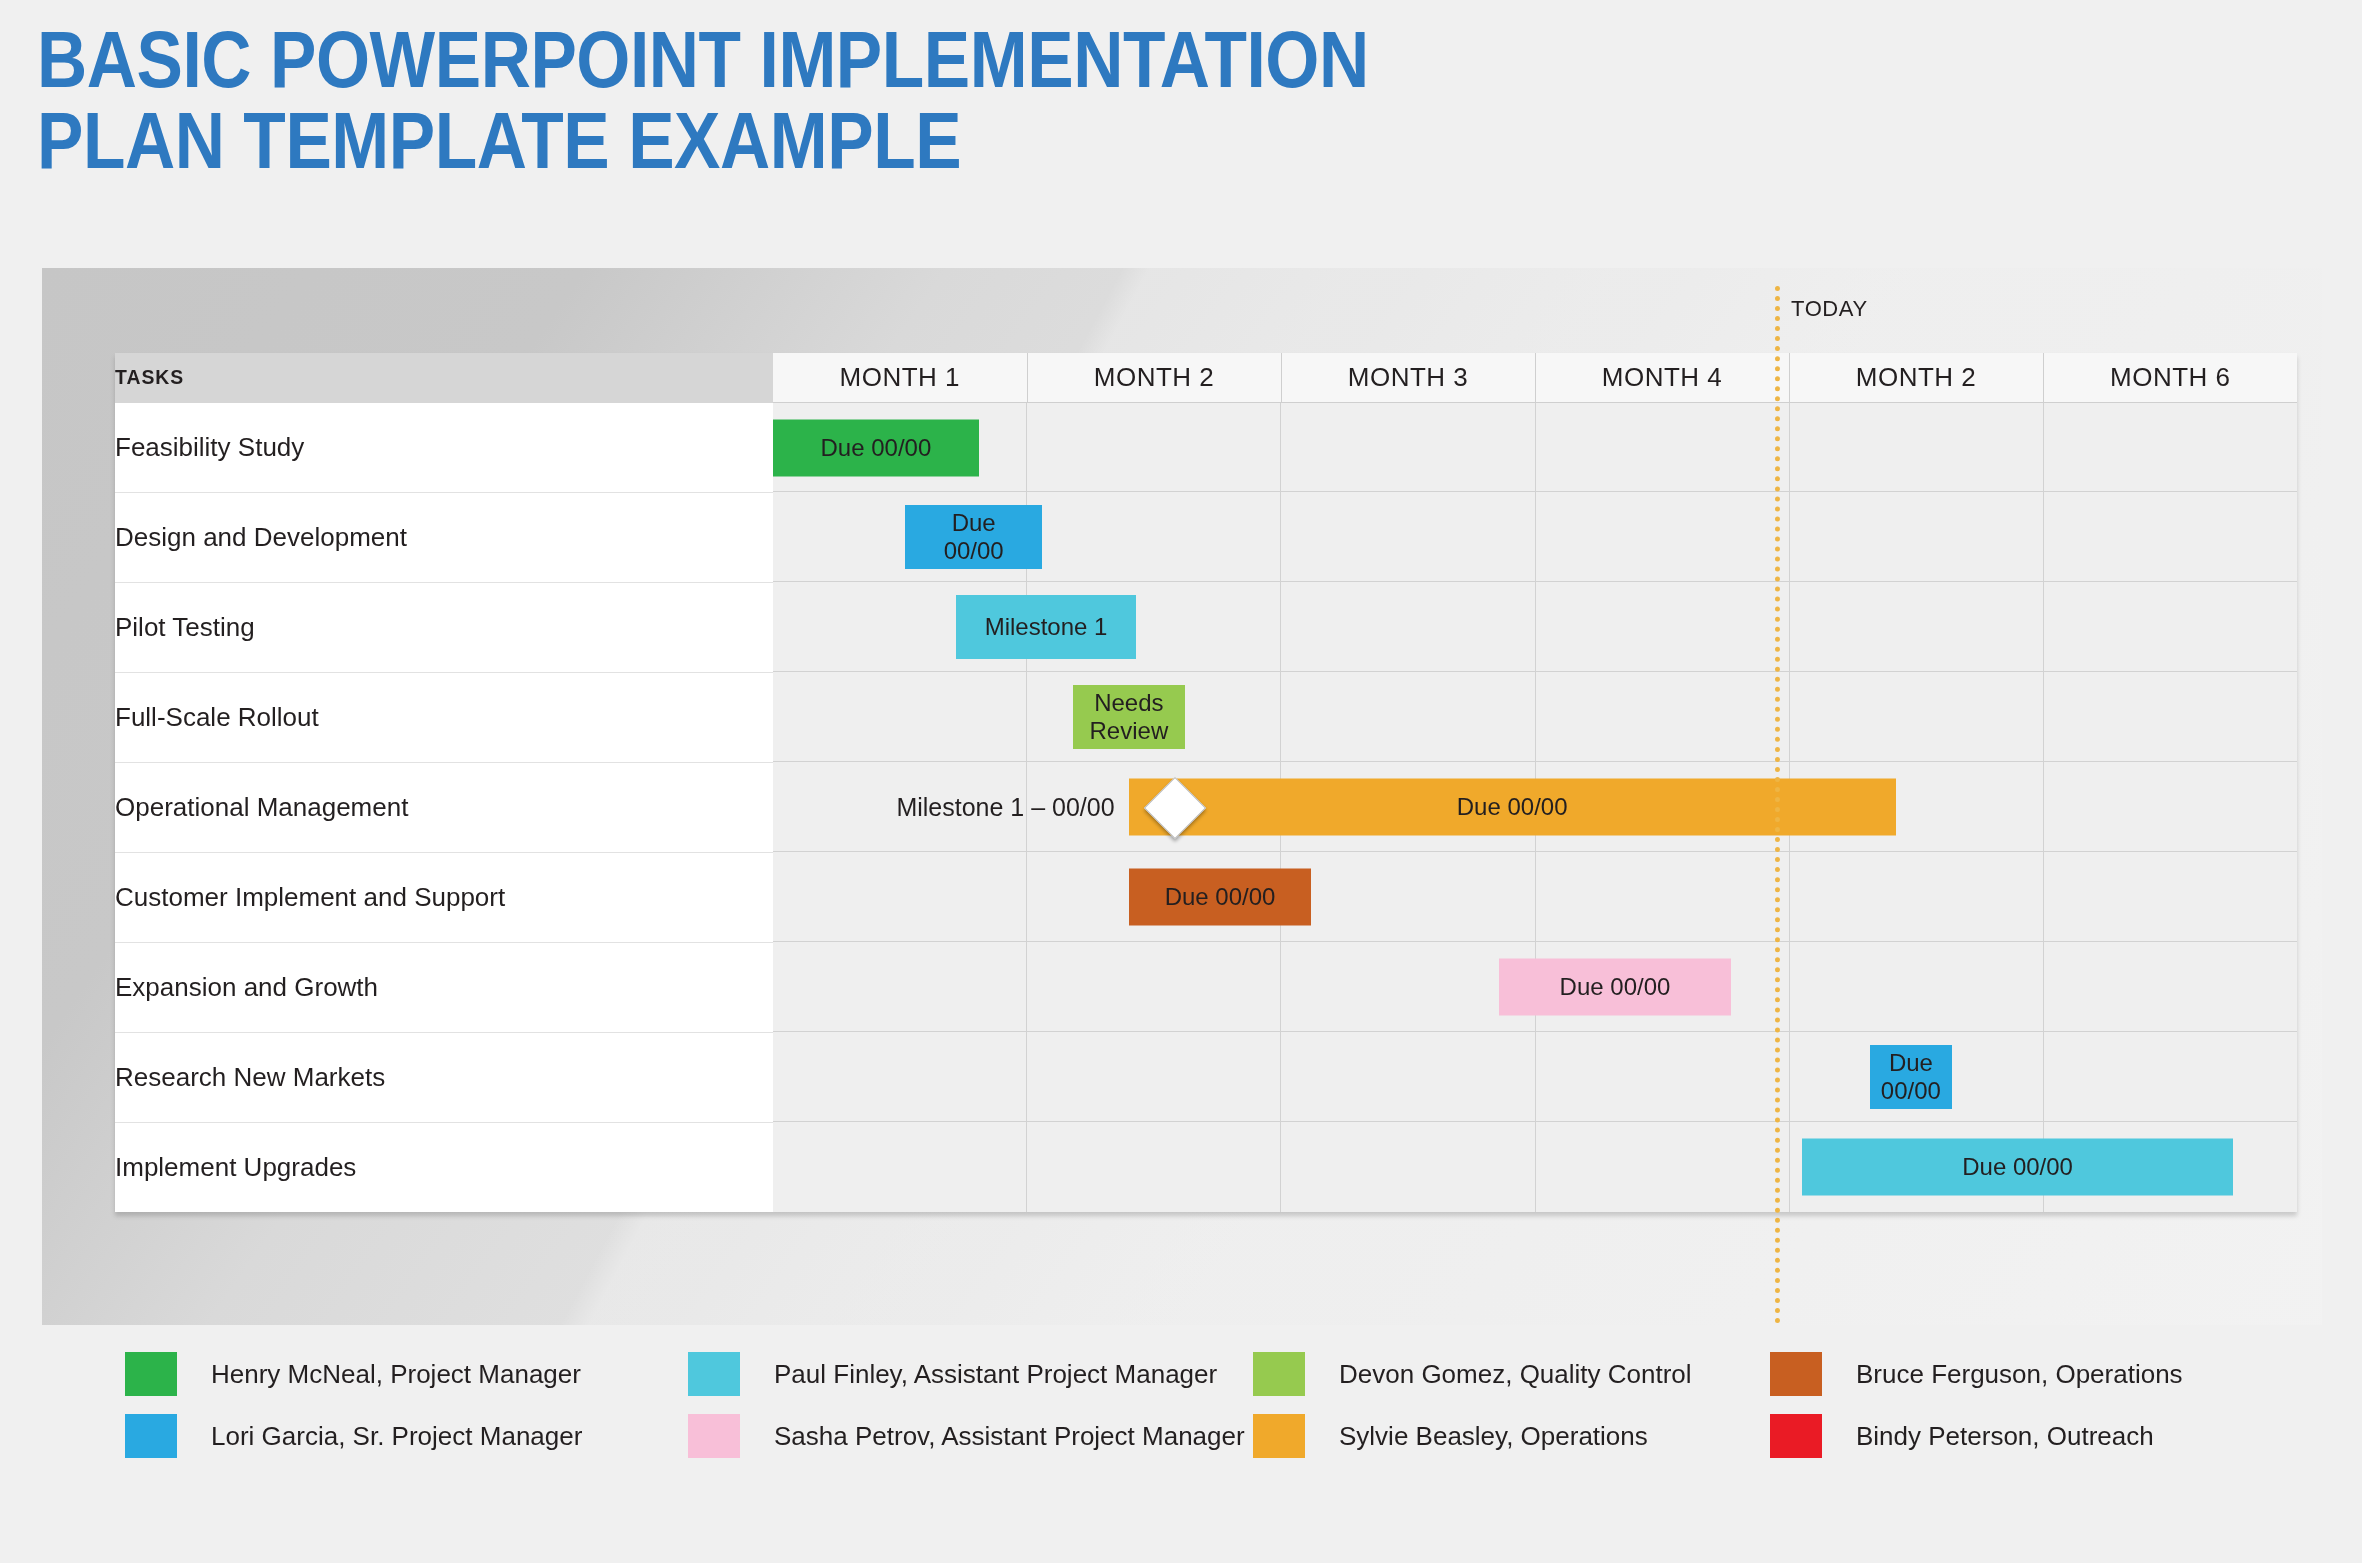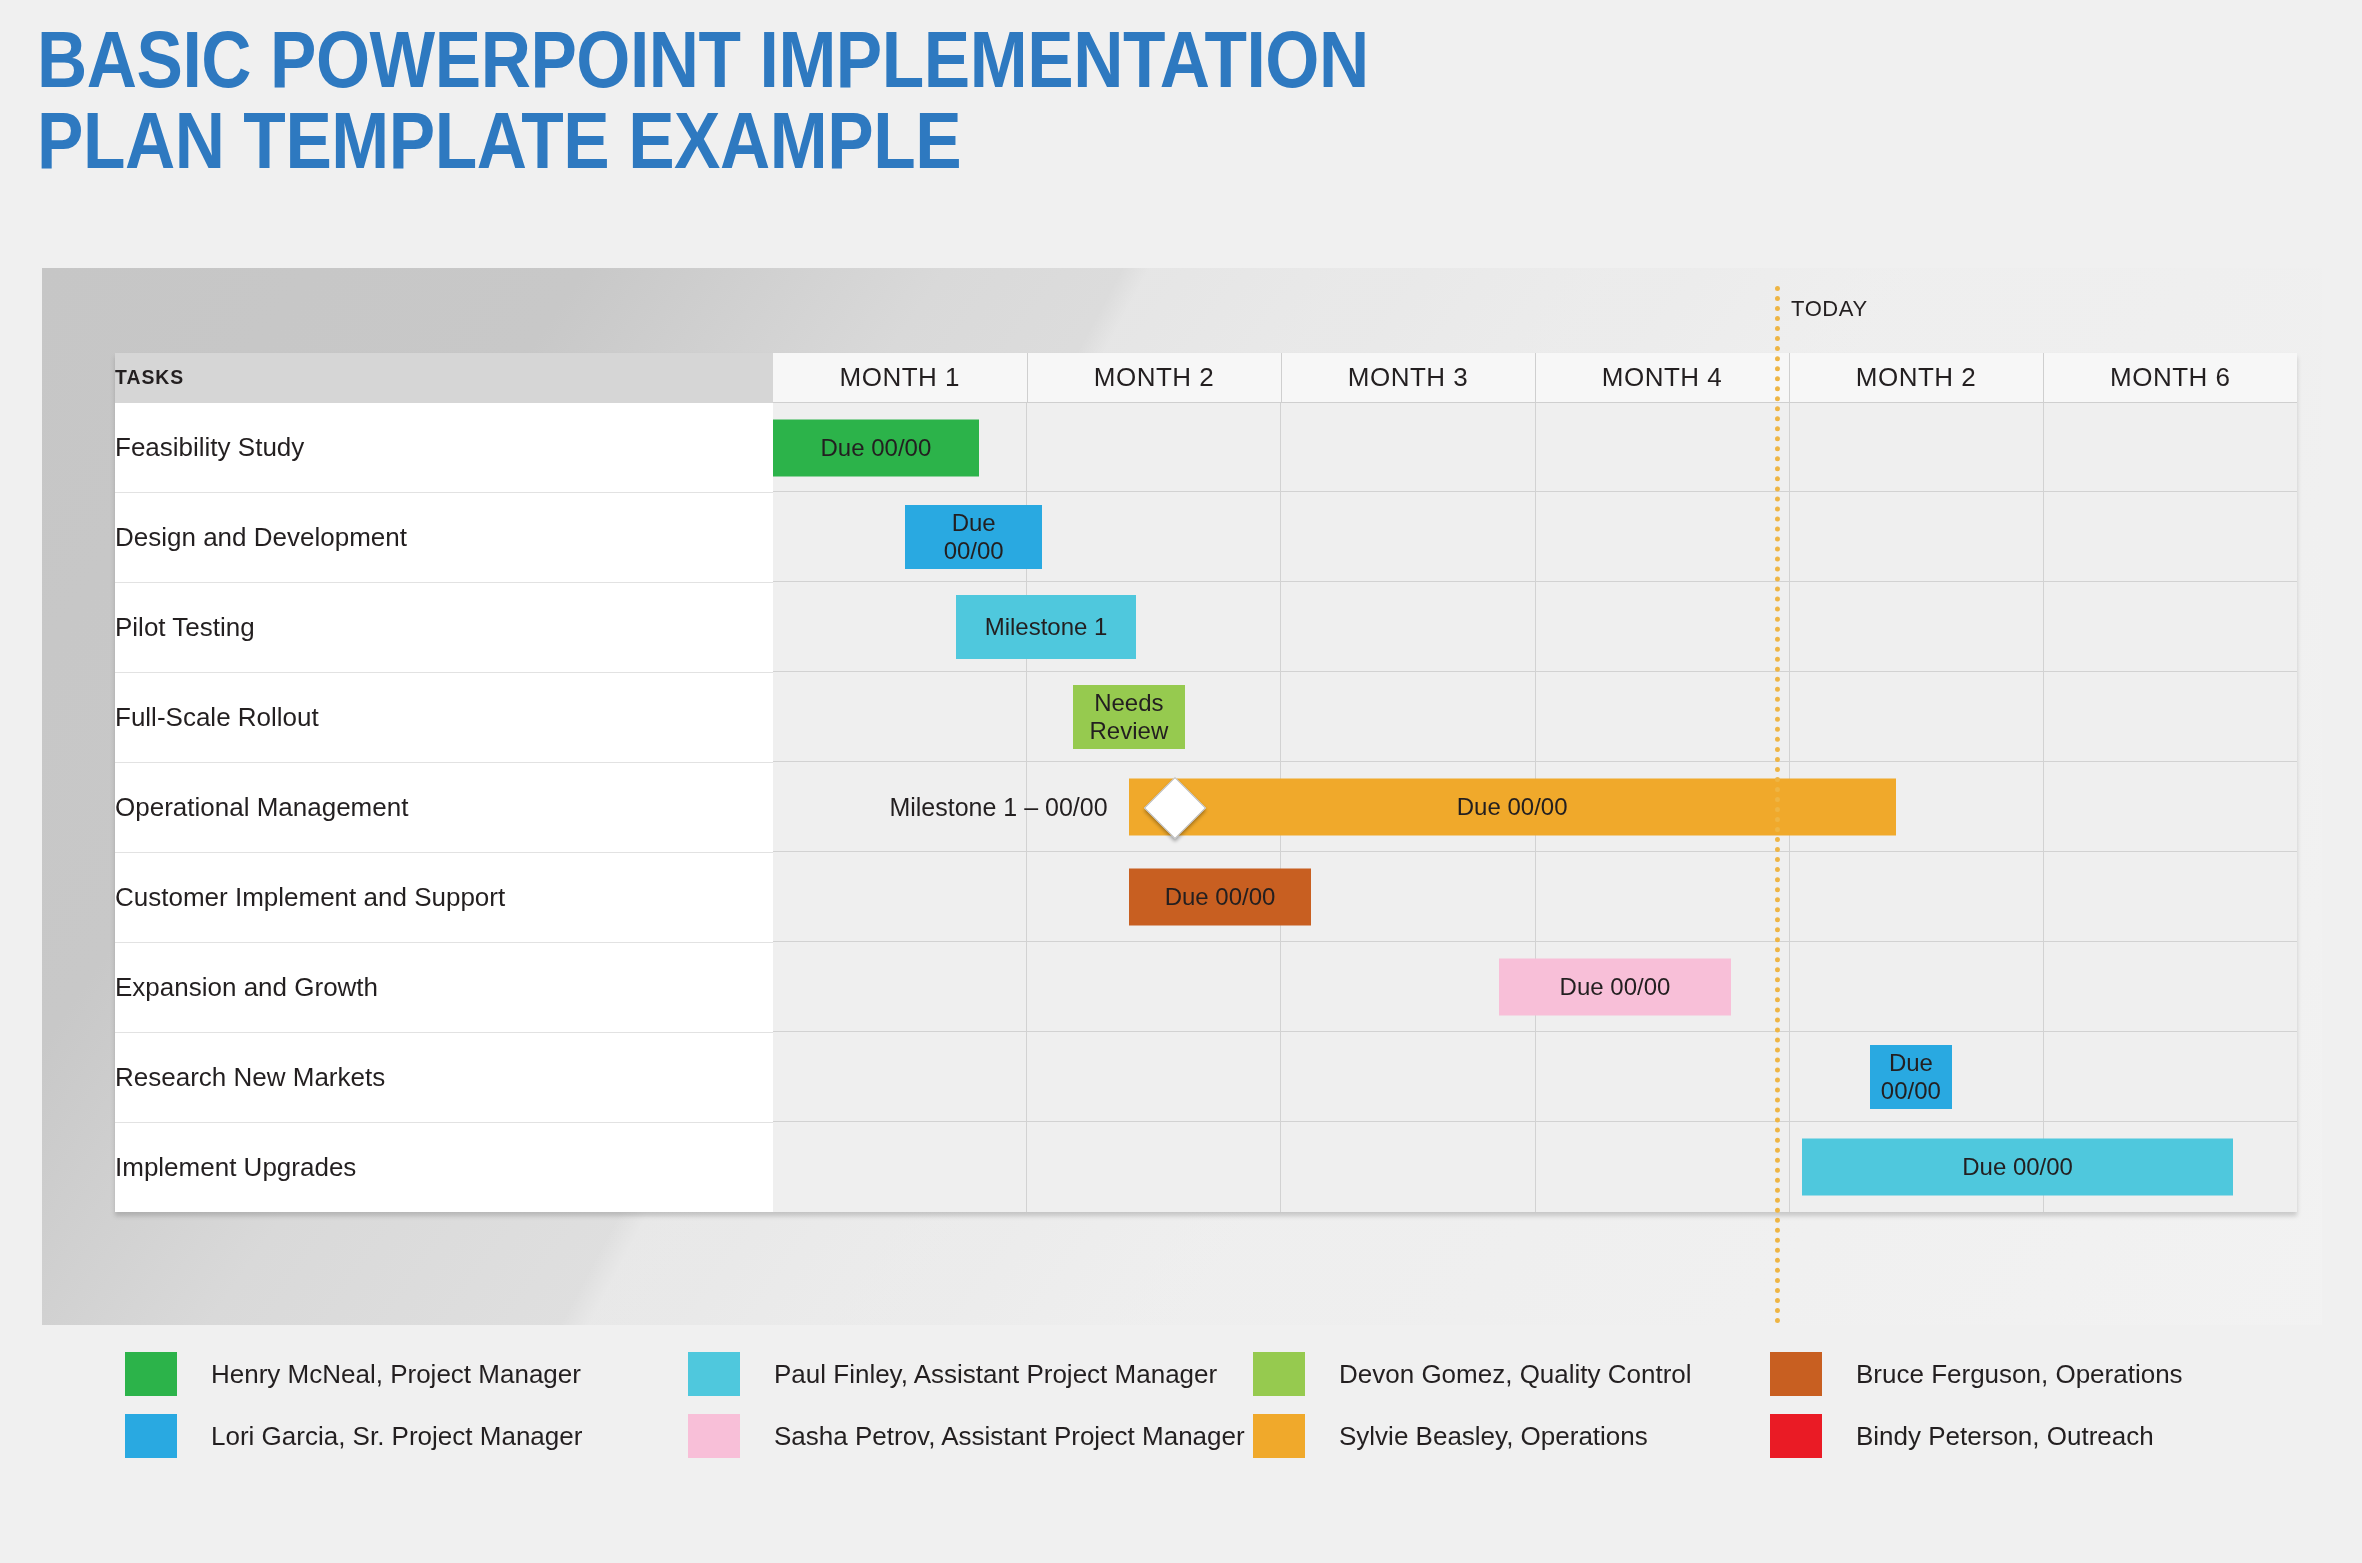--- a/index.html
+++ b/index.html
@@ -327,21 +327,21 @@
         <td class="lanes-wrap" colspan="6">
           <div class="lane-grid">
             <div class="lane-cell"></div>
             <div class="lane-cell"></div>
             <div class="lane-cell"></div>
             <div class="lane-cell"></div>
             <div class="lane-cell"></div>
             <div class="lane-cell"></div>
           </div>
           <div class="row-sep"></div>
-          <div class="pre-label" style="right: 76.6667%; margin-right: 21px;">Milestone 1 – 00/00</div>
+          <div class="pre-label" style="right: 76.6667%; margin-right: 14px;">Milestone 1 – 00/00</div>
           <div class="bar tall" style="left: 23.3333%; width: 50.3333%; background: rgb(240, 169, 43);">Due 00/00</div>
           <div class="diamond" style="left: calc(23.3333% + 24px);"></div>
         </td>
       </tr>
       <tr>
         <td class="task-name">Customer Implement and Support</td>
         <td class="lanes-wrap" colspan="6">
           <div class="lane-grid">
             <div class="lane-cell"></div>
             <div class="lane-cell"></div>

